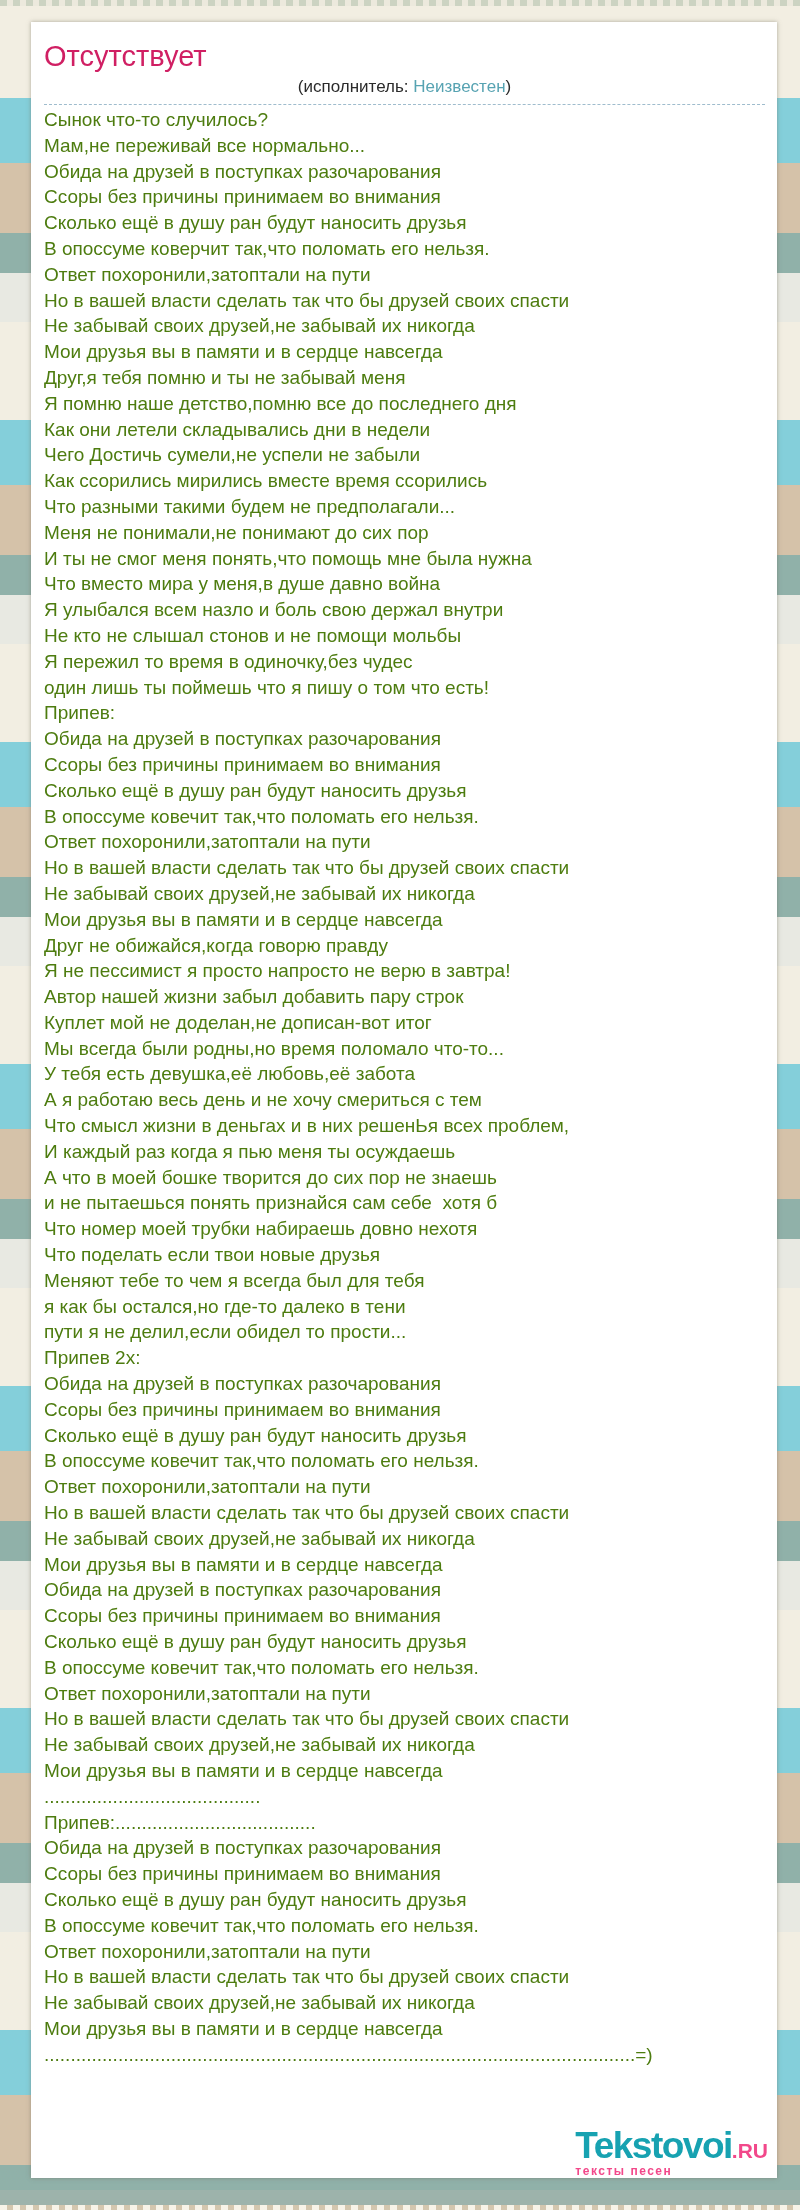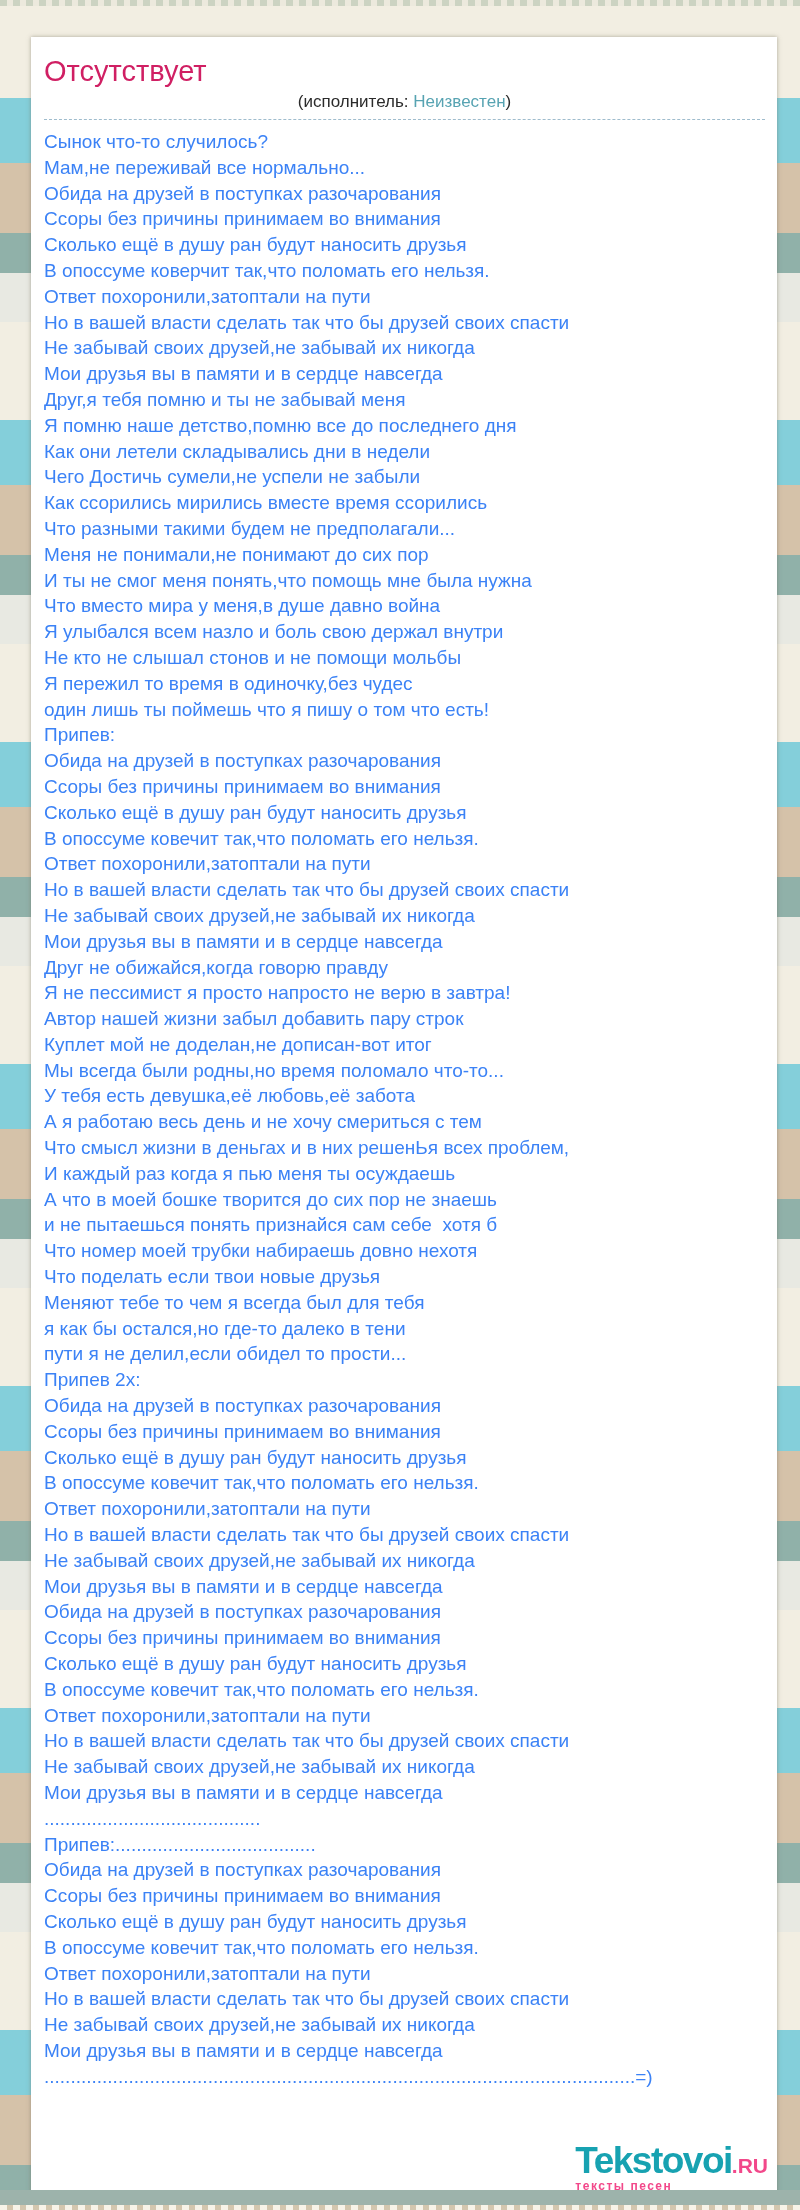--- a/index.html
+++ b/index.html
@@ -11,38 +11,38 @@
       #84cfda 98px, #84cfda 163px,
       #d5c2a9 163px, #d5c2a9 233px,
       #90b1a9 233px, #90b1a9 273px,
       #e8e9e2 273px, #e8e9e2 322px);
   }
   .top-strip{
     position:absolute;top:0;left:0;width:800px;height:6px;
     background:repeating-linear-gradient(90deg,#ccd3c2 0 7px,#ece9dd 7px 13px);
   }
   .card{
-    position:absolute;left:31px;top:37px;width:746px;height:2156px;
+    position:absolute;left:31px;top:22px;width:746px;height:2156px;
     background:#ffffff;box-sizing:border-box;
     box-shadow:0 0 4px rgba(110,105,90,.55);
     padding:18px 12px 0 13px;
   }
   .song-title{
     margin:0;font-size:29px;line-height:33px;font-weight:400;
     color:#d01f63;
   }
   .artist-line{
     font-size:17px;line-height:22px;color:#2b2b2b;margin-top:3px;text-align:center;
   }
   .artist-name{color:#57a3b2;cursor:pointer;}
   .header-divider{
     border:0;border-bottom:1px dashed #9fbccd;margin:6px 0 0 0;
   }
   .lyrics{
-    margin-top:9px;font-size:19px;line-height:25.8px;color:#3b82f6;
+    margin-top:2px;font-size:19px;line-height:25.8px;color:#4d7c0f;
   }
   .line{white-space:pre-wrap;}
   .logo{
     position:absolute;right:9px;bottom:1px;text-align:left;line-height:1;
     cursor:pointer;
   }
   .logo .brand{
     font-size:37px;font-weight:bold;color:#17a2b1;letter-spacing:-1.5px;
   }
   .logo .tld{

